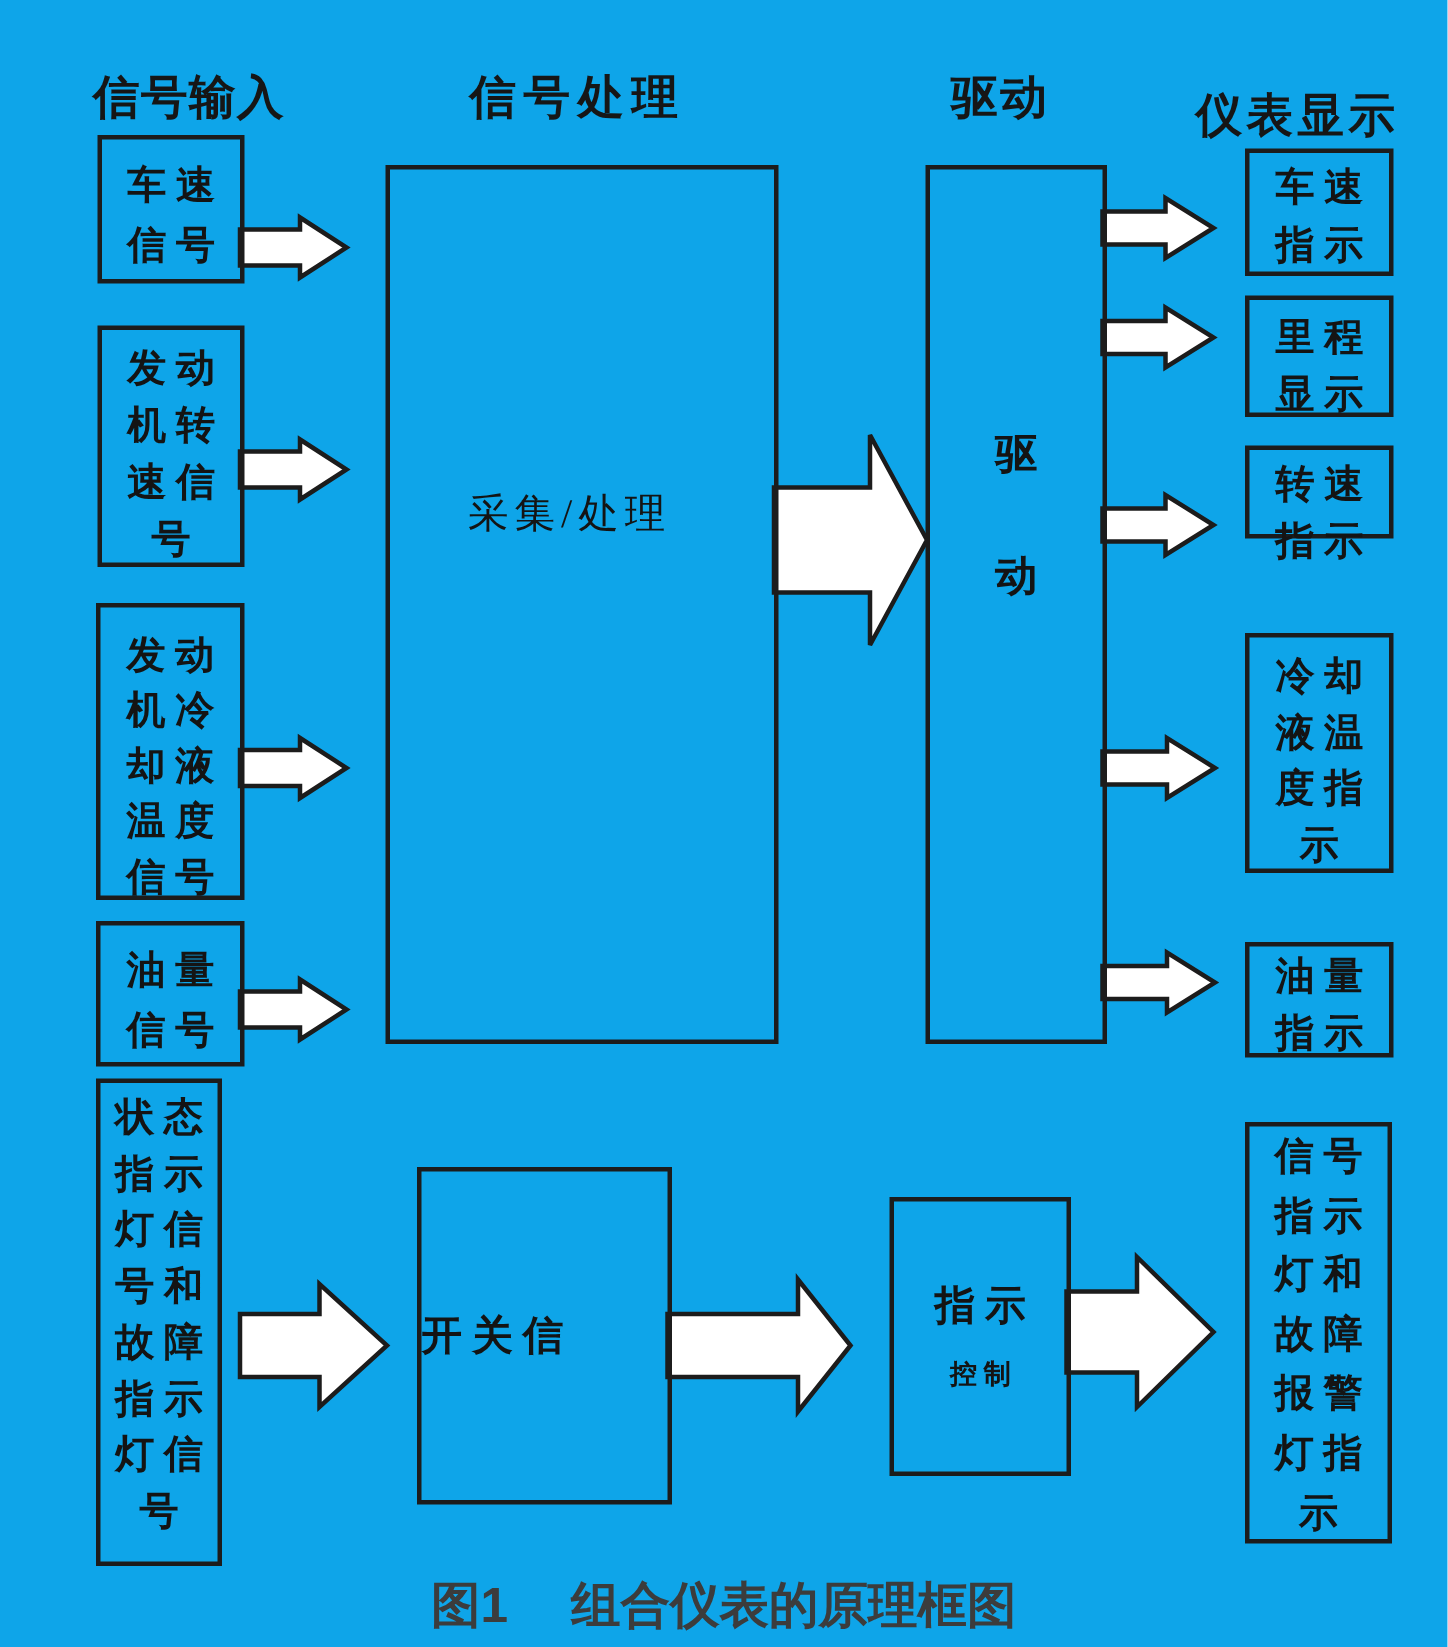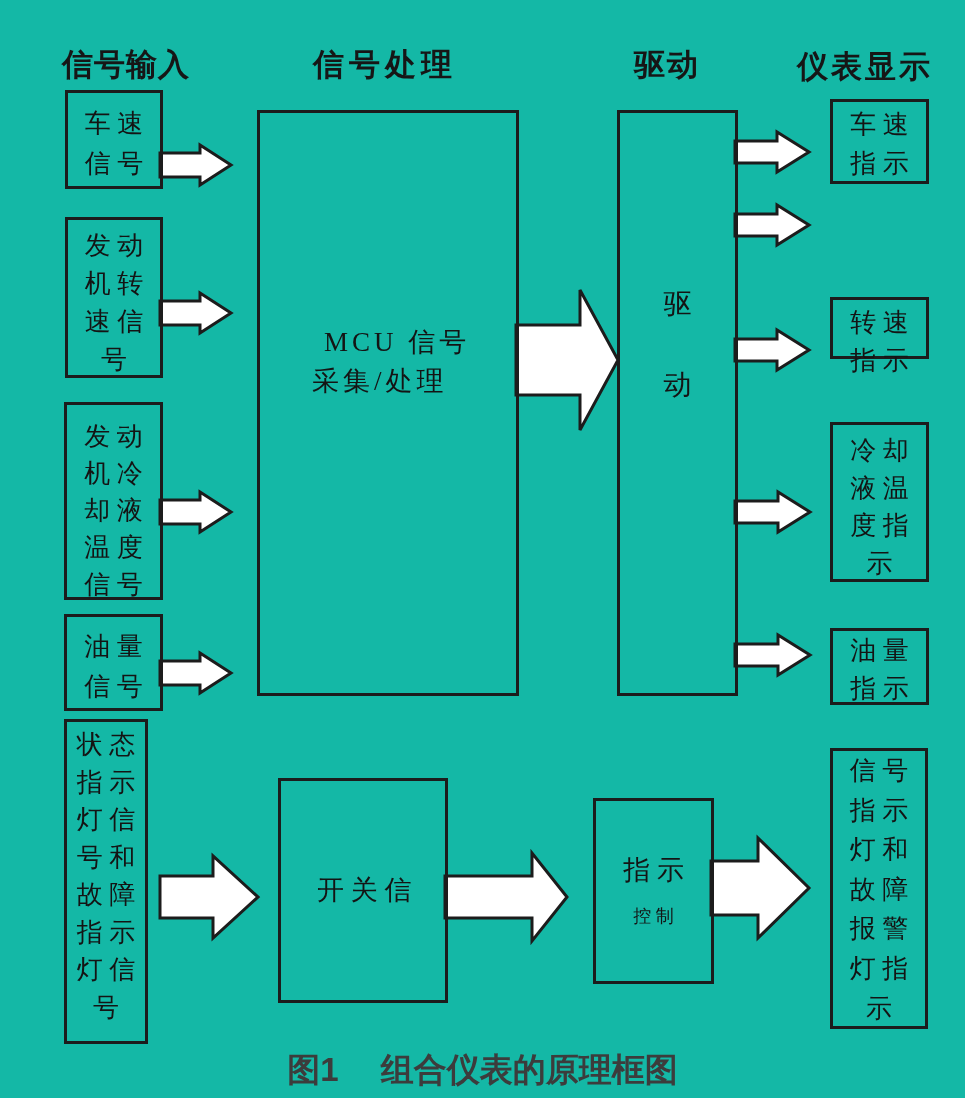--- a/index.html
+++ b/index.html
@@ -1,38 +1,38 @@
 <!DOCTYPE html>
 <html><head>
 <meta charset="utf-8">
 <style>
   html,body{margin:0;padding:0;background:#ffffff;}
   #canvas{
     position:relative;
     width:965px;height:1098px;
-    background:#14b8a6;
+    background:#0ea5e9;
     font-family:"Liberation Serif","DejaVu Serif",serif;
     color:#141414;
     overflow:hidden;
   }
   .hdr{
     position:absolute;
     font-size:31px;
     font-weight:bold;
     letter-spacing:3px;
     white-space:nowrap;
     color:#161616;
   }
   .box{
     position:absolute;
     border:3px solid #1c1c1c;
     box-sizing:border-box;
     background:transparent;
   }
-  .lines{position:absolute;left:0;right:0;top:0;}
+  .lines{position:absolute;left:0;right:0;top:0;font-weight:bold;}
   .bl{
     text-align:center;
     font-size:26px;
     white-space:pre;
     color:#141414;
   }
   .mcu-lines{position:absolute;left:52px;top:210px;}
   .mcu-l{
     font-size:27px;
     letter-spacing:4px;
@@ -62,21 +62,21 @@
   #caption .cap-prefix{margin-right:42px;}
 </style>
 </head>
 <body>
 
 <div id="canvas">
 
   <div class="hdr" style="left:62px;top:44px;letter-spacing:1px;">信号输入</div>
   <div class="hdr" style="left:313px;top:44px;letter-spacing:5px;">信号处理</div>
   <div class="hdr" style="left:634px;top:44px;letter-spacing:2px;">驱动</div>
-  <div class="hdr" style="left:797px;top:46px;">仪表显示</div>
+  <div class="hdr" style="left:797px;top:56px;">仪表显示</div>
 
   <svg id="arrows" width="965" height="1098" viewBox="0 0 965 1098">
     <g fill="#ffffff" stroke="#1c1c1c" stroke-width="3" stroke-linejoin="miter">
       <polygon points="160,153 200,153 200,145 231,165 200,185 200,177 160,177"></polygon>
       <polygon points="160,301 200,301 200,293 231,313 200,333 200,325 160,325"></polygon>
       <polygon points="160,500 200,500 200,492 231,512 200,532 200,524 160,524"></polygon>
       <polygon points="160,661 200,661 200,653 231,673 200,693 200,685 160,685"></polygon>
       <polygon points="516,325 580,325 580,290 618,360 580,430 580,395 516,395"></polygon>
       <polygon points="735,141 777,141 777,132 809,152 777,172 777,163 735,163"></polygon>
       <polygon points="735,214 777,214 777,205 809,225 777,245 777,236 735,236"></polygon>
@@ -130,52 +130,57 @@
       <div class="bl">号 和</div>
       <div class="bl">故 障</div>
       <div class="bl">指 示</div>
       <div class="bl">灯 信</div>
       <div class="bl">号</div>
     </div>
   </div>
 
   <div class="box" style="left:257px;top:110px;width:262px;height:586px;">
     <div class="mcu-lines">
-      <div class="mcu-l mcu-l1">MCU 信号</div>
       <div class="mcu-l">采集/处理</div>
     </div>
   </div>
 
   <div class="box" style="left:617px;top:110px;width:121px;height:586px;">
     <div class="lines" style="padding-top:150px;line-height:81px;">
       <div class="bl" style="font-size:28px;">驱</div>
       <div class="bl" style="font-size:28px;">动</div>
     </div>
   </div>
 
   <div class="box" style="left:278px;top:778px;width:170px;height:225px;">
-    <div class="lines" style="padding-top:88px;padding-left:36px;">
+    <div class="lines" style="padding-top:88px;">
       <div class="sw-l">开 关 信</div>
     </div>
   </div>
 
   <div class="box" style="left:593px;top:798px;width:121px;height:186px;">
     <div class="lines" style="padding-top:46px;line-height:46px;">
       <div class="bl" style="font-size:27px;">指 示</div>
       <div class="bl" style="font-size:18px;">控 制</div>
     </div>
   </div>
 
   <div class="box" style="left:830px;top:99px;width:99px;height:85px;">
     <div class="lines" style="padding-top:3px;line-height:39px;">
       <div class="bl">车 速</div>
       <div class="bl">指 示</div>
     </div>
   </div>
 
+  <div class="box" style="left:830px;top:197px;width:99px;height:81px;">
+    <div class="lines" style="padding-top:6px;line-height:38px;">
+      <div class="bl">里 程</div>
+      <div class="bl">显 示</div>
+    </div>
+  </div>
 
   <div class="box" style="left:830px;top:297px;width:99px;height:62px;">
     <div class="lines" style="padding-top:4px;line-height:38px;">
       <div class="bl">转 速</div>
       <div class="bl">指 示</div>
     </div>
   </div>
 
   <div class="box" style="left:830px;top:422px;width:99px;height:160px;">
     <div class="lines" style="padding-top:7px;line-height:37.6px;">

